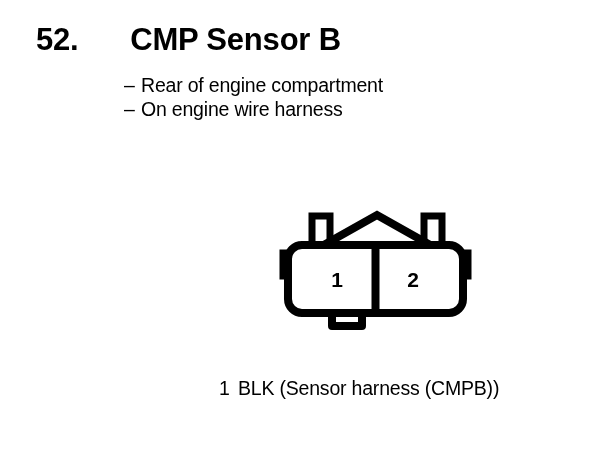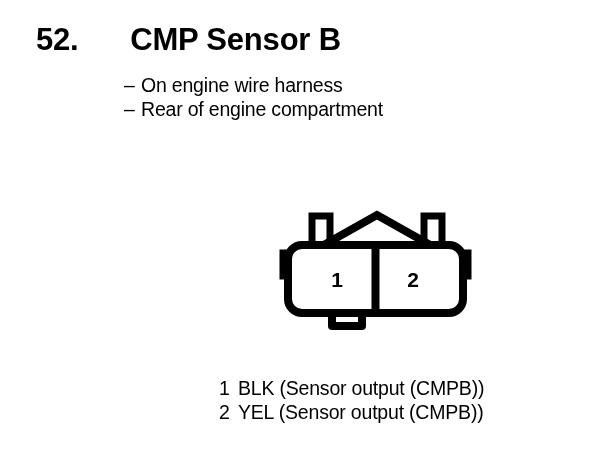--- a/index.html
+++ b/index.html
@@ -101,24 +101,24 @@
 <body>
 
 <div id="page">
 
   <div class="header-row">
     <span class="item-number">52.</span><span class="item-title">CMP Sensor B</span>
   </div>
 
   <div class="bullets">
     <div class="bullet-line">
-      <span class="bullet-dash">–</span><span>On engine wire harness</span>
+      <span class="bullet-dash">–</span><span>Rear of engine compartment</span>
     </div>
     <div class="bullet-line">
-      <span class="bullet-dash">–</span><span>Rear of engine compartment</span>
+      <span class="bullet-dash">–</span><span>On engine wire harness</span>
     </div>
   </div>
 
   <div class="connector-wrap">
     <svg class="connector-svg" width="210" height="140" viewBox="0 0 210 140" xmlns="http://www.w3.org/2000/svg">
 
       <path d="M 13 53 L 22 53 L 22 76 L 13 76 Z" fill="none" stroke="#000000" stroke-width="7" stroke-linejoin="miter"></path>
 
       <path d="M 189 53 L 198 53 L 198 76 L 189 76 Z" fill="none" stroke="#000000" stroke-width="7" stroke-linejoin="miter"></path>
 
@@ -134,20 +134,17 @@
 
       <line x1="105.5" y1="45" x2="105.5" y2="113" stroke="#000000" stroke-width="8"></line>
 
       <text x="67" y="87" font-family="Liberation Sans, sans-serif" font-size="21" font-weight="bold" fill="#000000" text-anchor="middle">1</text>
       <text x="143" y="87" font-family="Liberation Sans, sans-serif" font-size="21" font-weight="bold" fill="#000000" text-anchor="middle">2</text>
     </svg>
   </div>
 
   <div class="legend">
     <div class="legend-line">
-      <span class="legend-pin">1</span><span>BLK (Sensor output (CMPB))</span>
-    </div>
-    <div class="legend-line">
-      <span class="legend-pin">2</span><span>YEL (Sensor output (CMPB))</span>
+      <span class="legend-pin">1</span><span>BLK (Sensor harness (CMPB))</span>
     </div>
   </div>
 
 </div>
 
 </body></html>

